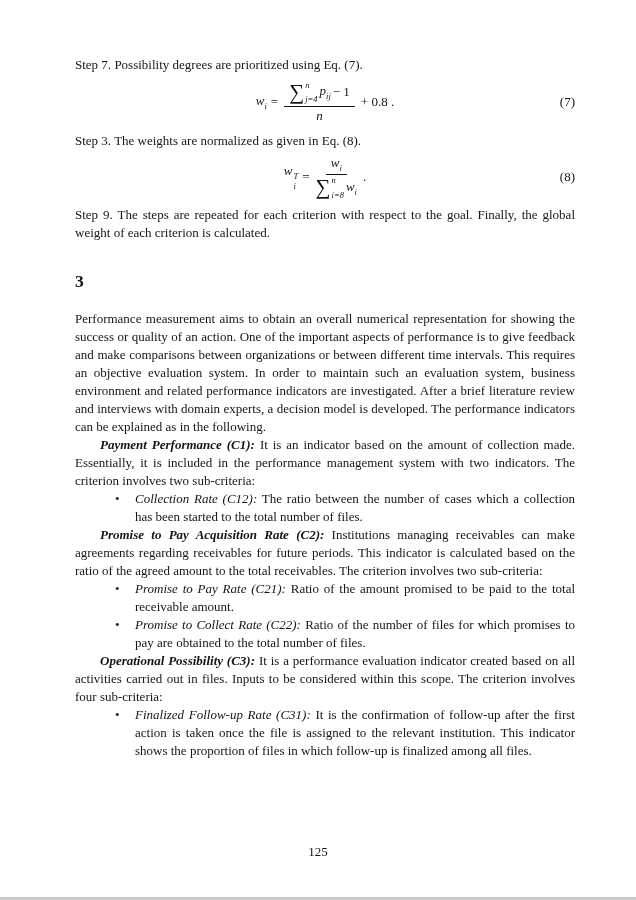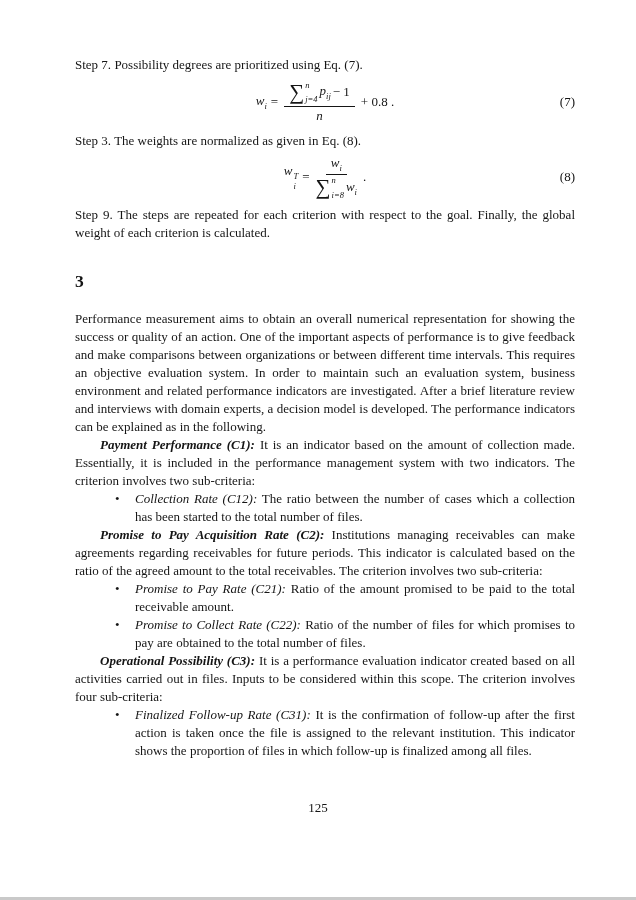--- a/index.html
+++ b/index.html
@@ -128,21 +128,21 @@
   .bullets li::before {
     content: "\2022";
     position: absolute;
     left: 0;
     top: 0;
   }
   .sub-label { font-style: italic; }
 
   .page-number {
     position: absolute;
-    top: 800px;
+    top: 844px;
     left: 0;
     width: 636px;
     text-align: center;
     font-size: 13px;
   }
 </style>
 </head>
 <body>
 
 <div class="page">

